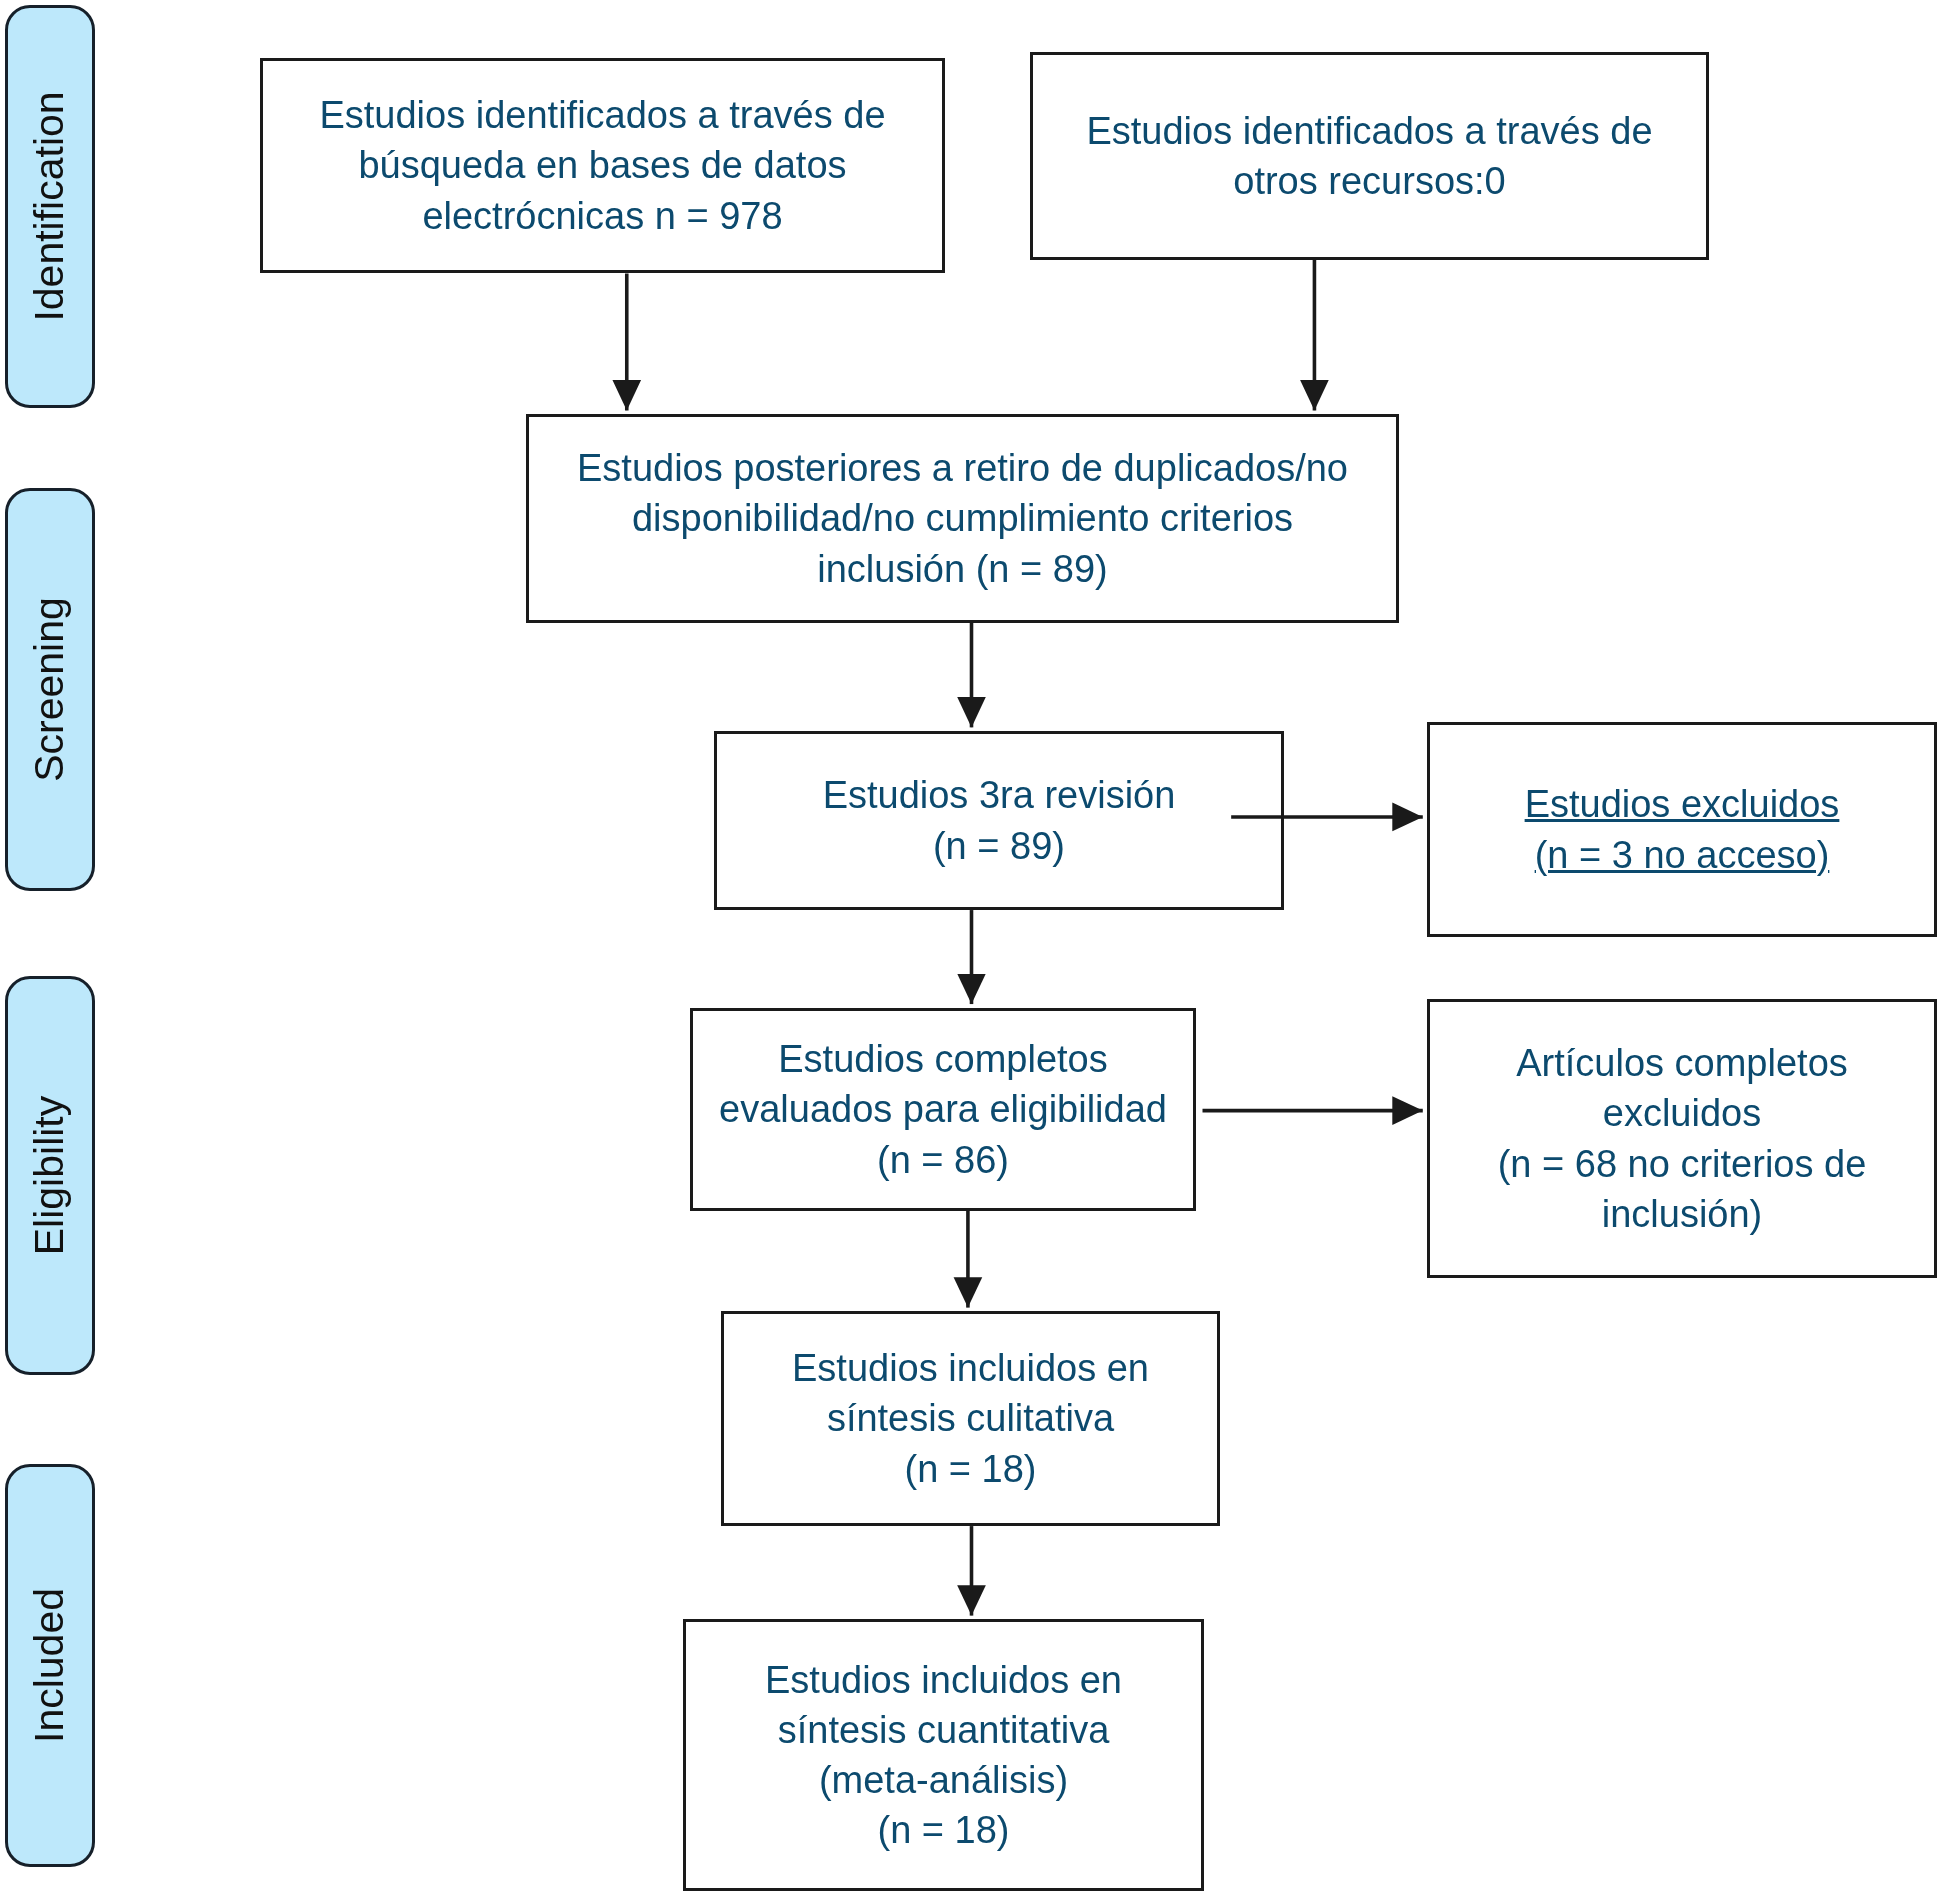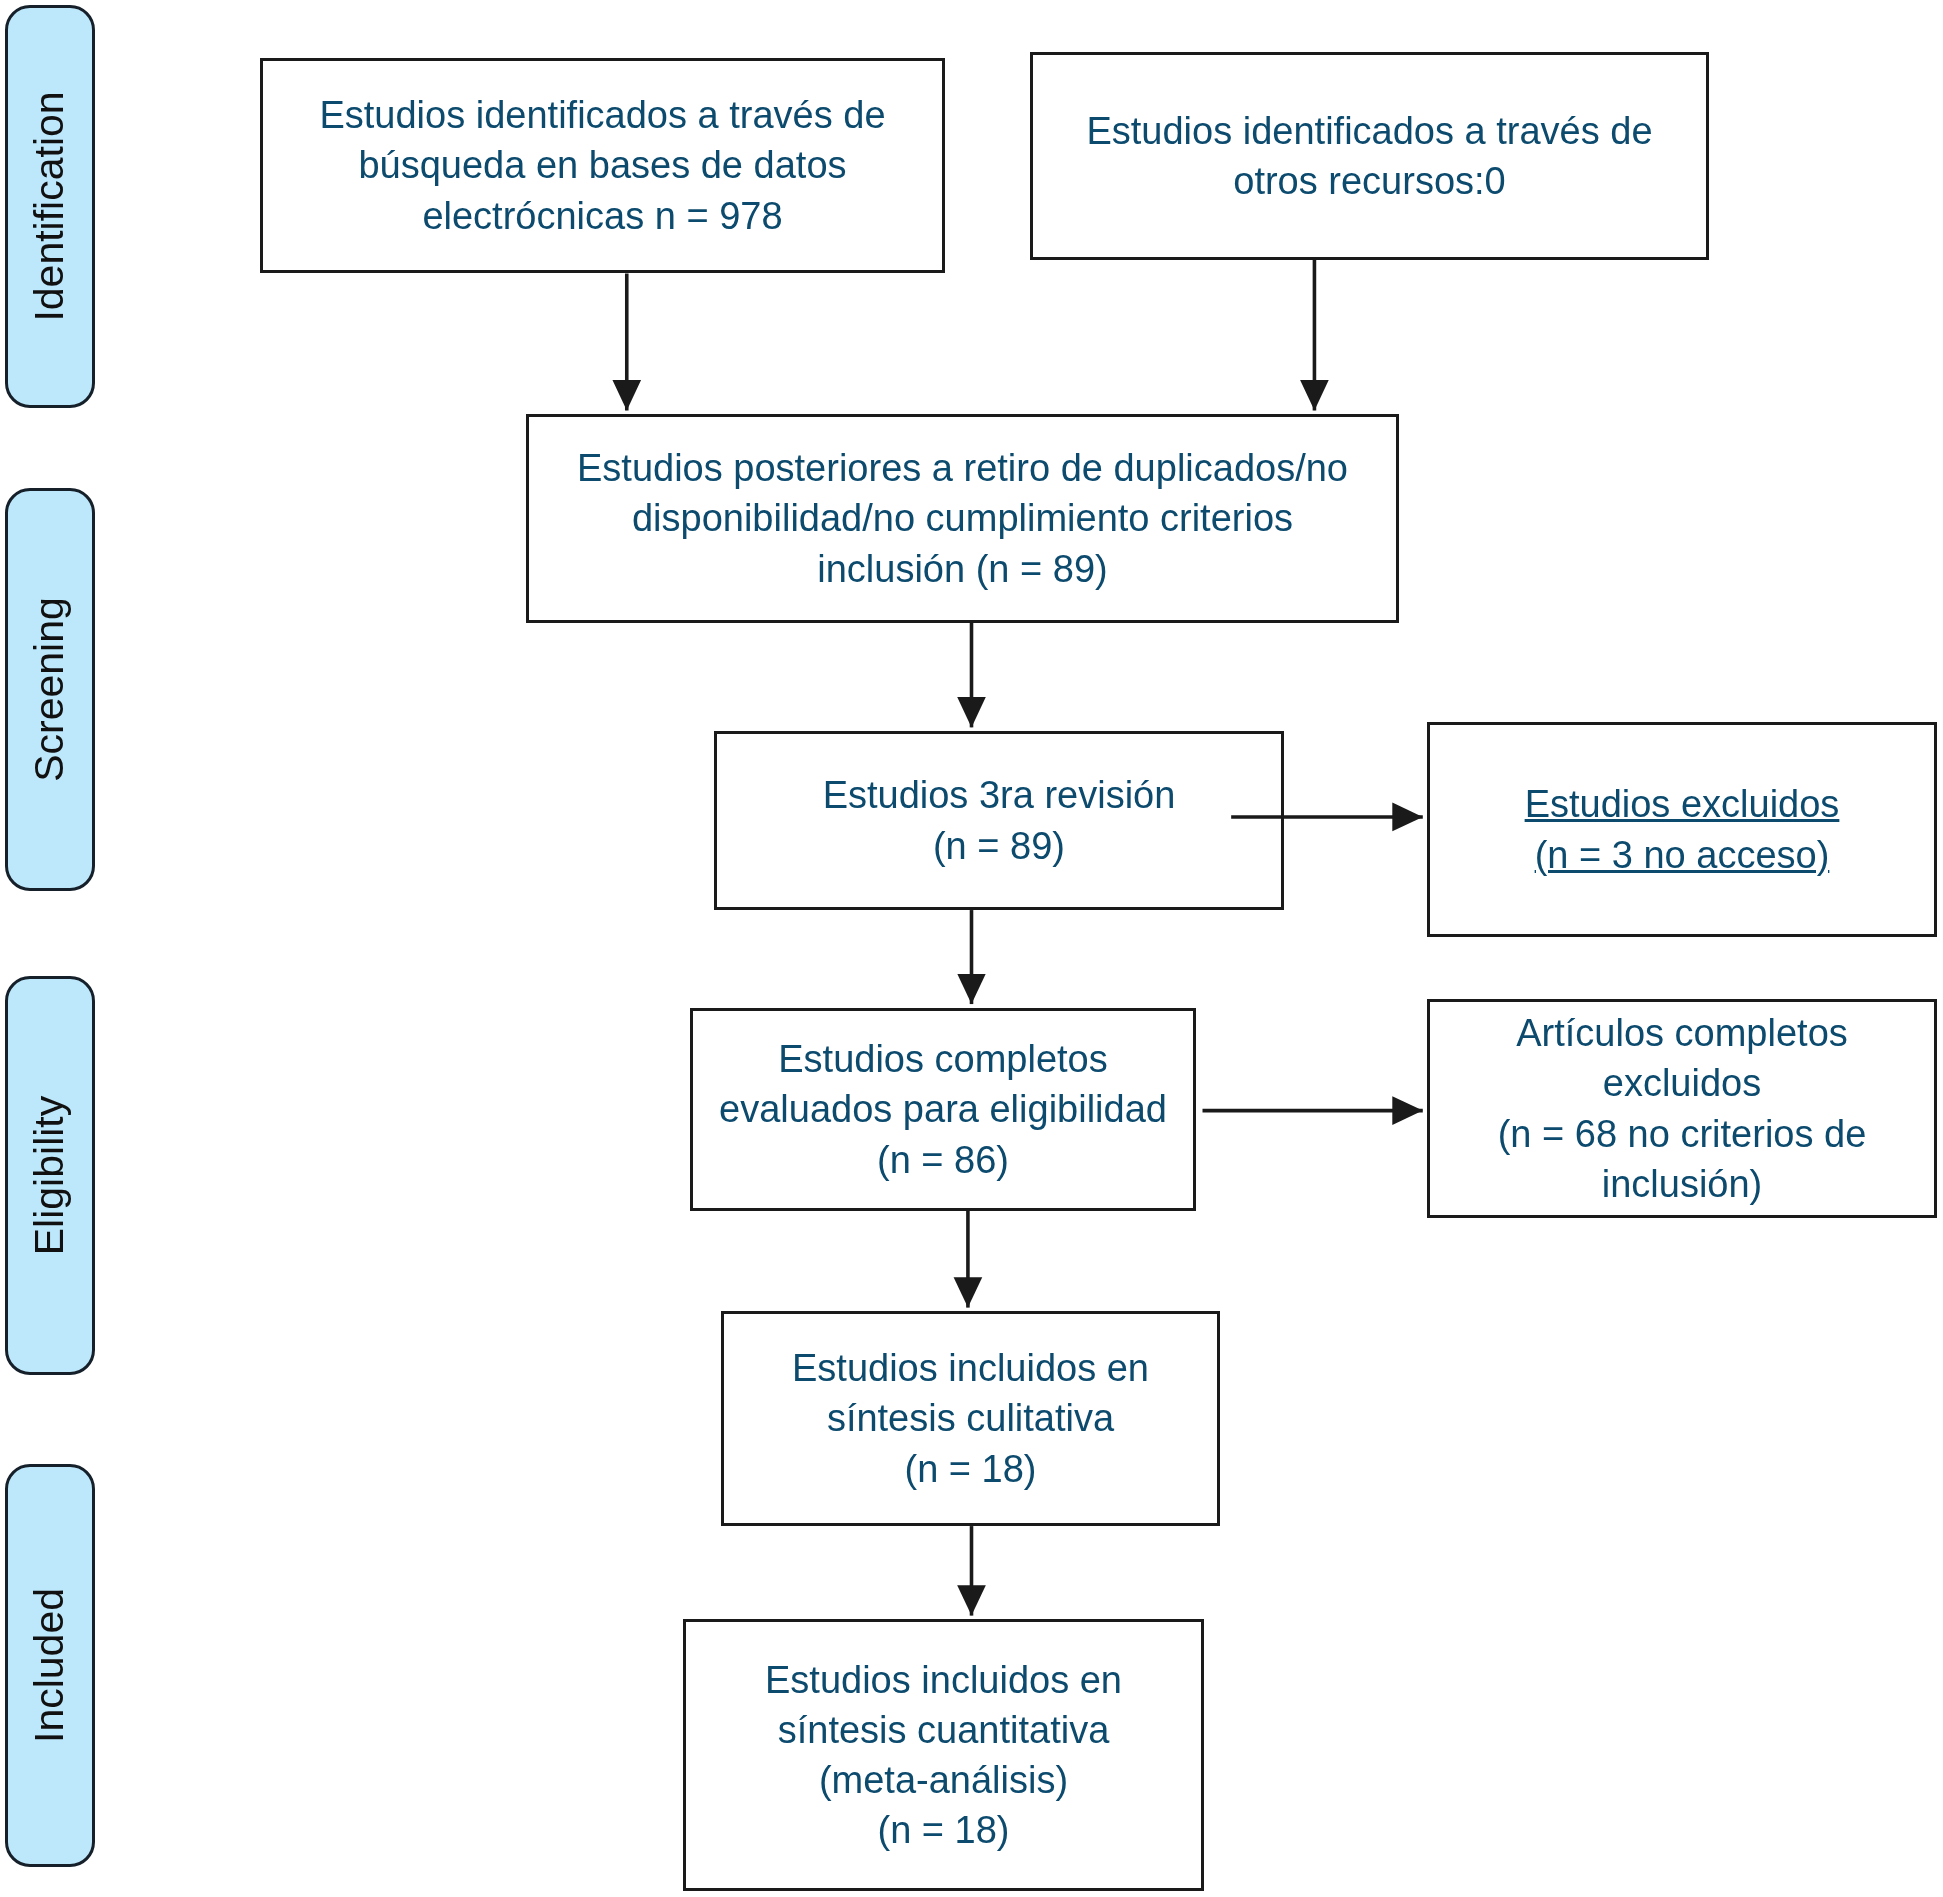--- a/index.html
+++ b/index.html
@@ -30,21 +30,21 @@
     color: #0c4a6e;
     white-space: pre-line;
     padding: 7.2px 12.5px;
   }
   #box-identified-db        { left: 260px;  top: 58px;   width: 685px; height: 215px; }
   #box-identified-other     { left: 1030px; top: 52px;   width: 679px; height: 208px; }
   #box-after-duplicates     { left: 504px;  top: 414px;  width: 873px; height: 209px; margin-left: 22px; }
   #box-third-review         { left: 714px;  top: 731px;  width: 570px; height: 179px; }
   #box-excluded-no-access   { left: 1427px; top: 722px;  width: 510px; height: 215px; text-decoration: underline; }
   #box-fulltext-assessed    { left: 690px;  top: 1008px; width: 506px; height: 203px; }
-  #box-fulltext-excluded    { left: 1427px; top: 999px; width: 510px; height: 219px; }
+  #box-fulltext-excluded    { left: 1427px; top: 999px; width: 510px; height: 279px; }
   #box-qualitative          { left: 721px;  top: 1311px; width: 499px; height: 215px; }
   #box-quantitative         { left: 683px;  top: 1619px; width: 521px; height: 272px; }
   
   .stage {
     position: absolute;
     left: 4.5px;
     width: 90px;
     box-sizing: border-box;
     background: #BDE8FB;
     border: 3.6px solid #16202A;

